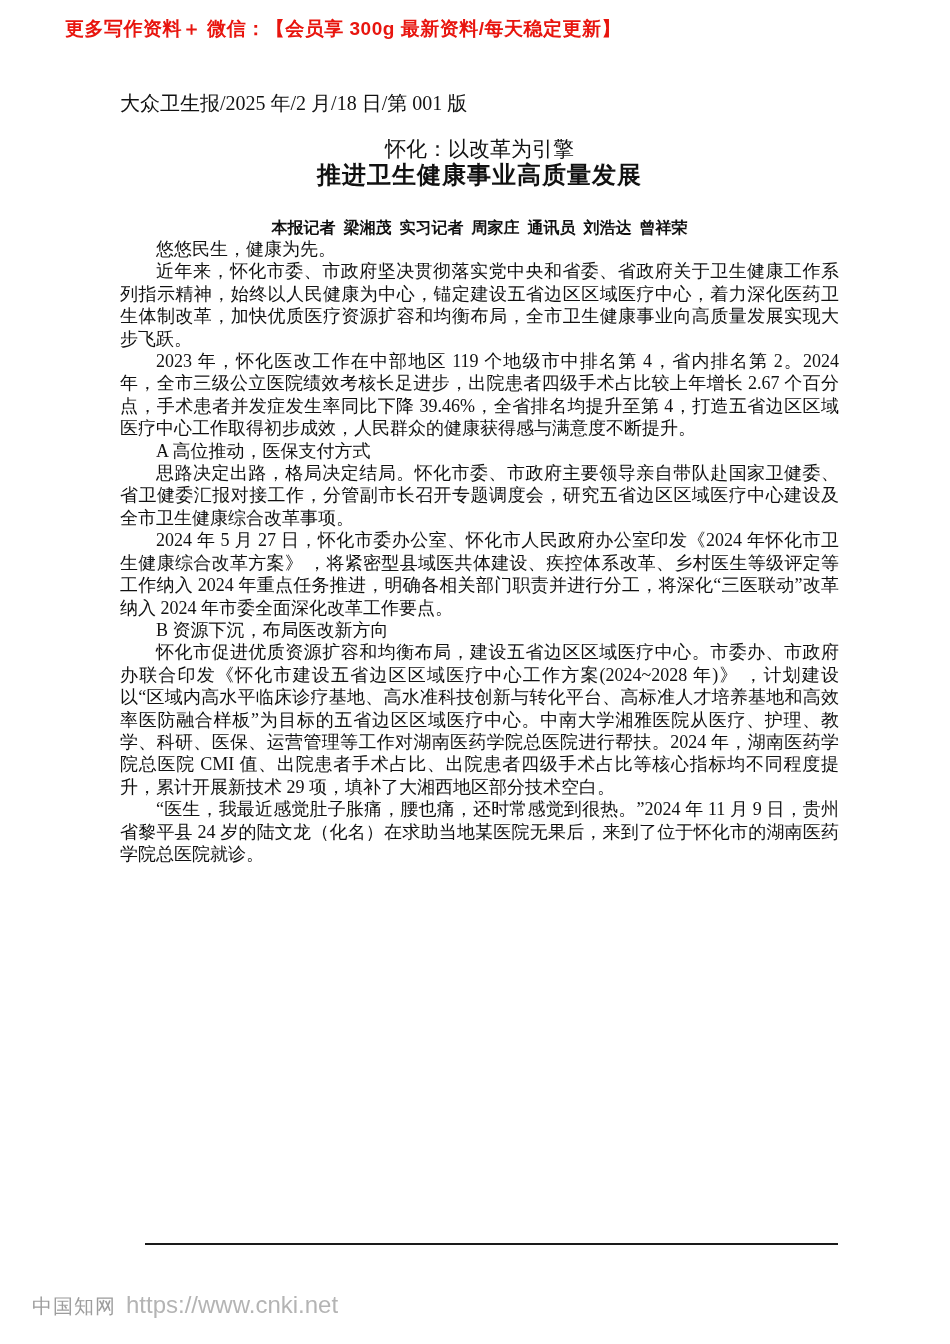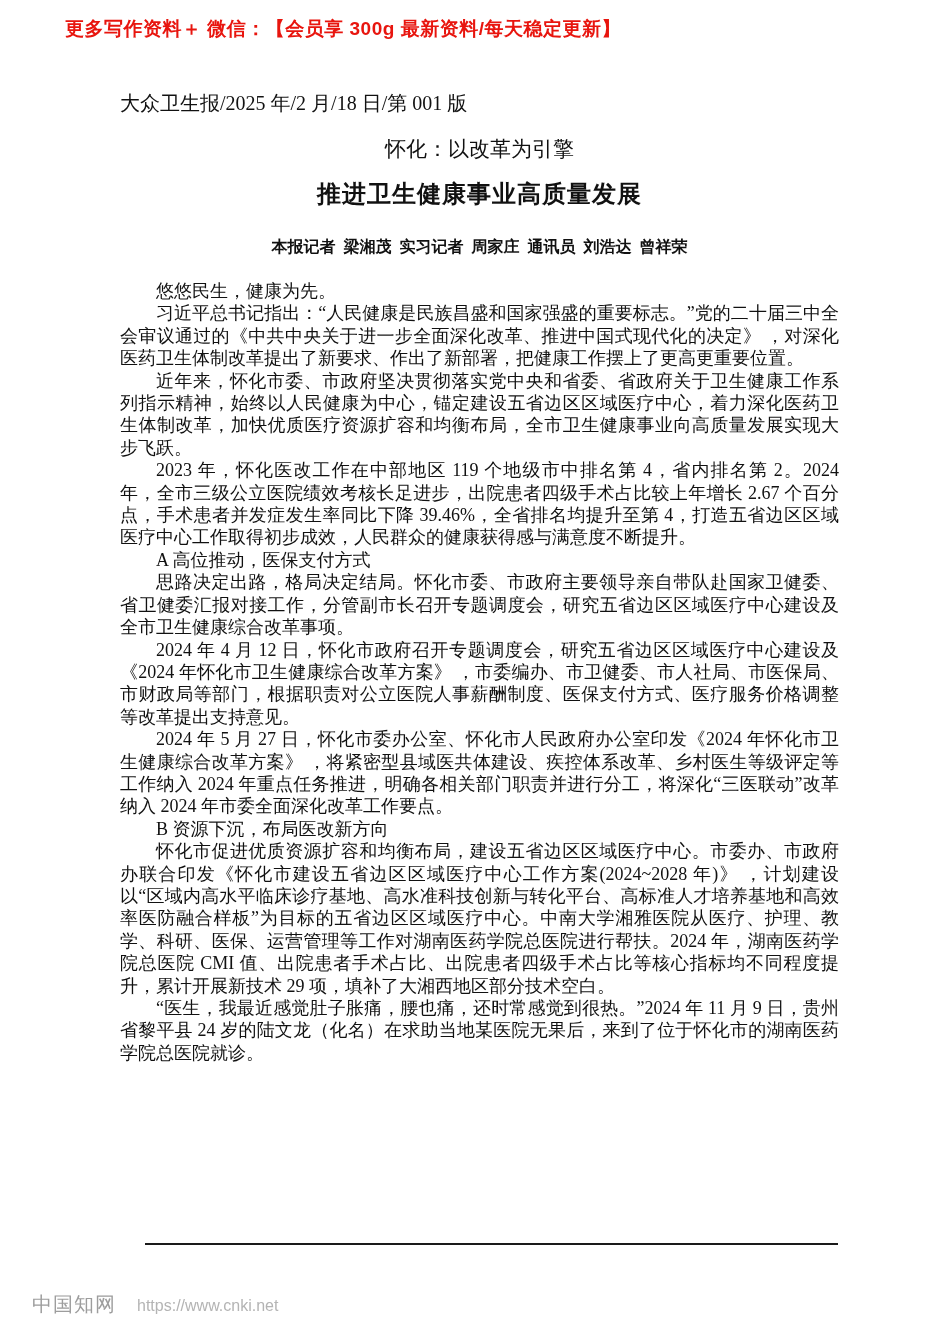--- a/index.html
+++ b/index.html
@@ -34,37 +34,35 @@
     line-height: 20px;
     white-space: nowrap;
   }
   .subtitle {
     margin-top: 26px;
     text-align: center;
     font-size: 21px;
     line-height: 21px;
   }
   .title {
-    margin-top: 19px;
     text-align: center;
     font-size: 24px;
     font-weight: bold;
     line-height: 30px;
     letter-spacing: 1px;
   }
   .byline {
     margin-top: 28px;
     text-align: center;
     font-size: 16px;
     font-weight: bold;
     line-height: 20px;
     word-spacing: 4px;
   }
   .body-text {
-    margin-top: 23px;
   }
   .body-text p {
     font-size: 18px;
     line-height: 22.4px;
     text-align: justify;
     text-indent: 2em;
     word-break: break-all;
   }
   .page-indicator {
     margin-top: 30px;
@@ -81,31 +79,31 @@
     width: 693px;
     height: 2px;
     background: #1a1a1a;
   }
   .watermark {
     position: absolute;
     left: 32px;
     top: 1291px;
     display: flex;
     align-items: baseline;
-    gap: 21px;
+    gap: 10px;
   }
   .cnki-logo {
     font-family: "Liberation Sans", "DejaVu Sans", sans-serif;
     font-size: 20px;
     letter-spacing: 1px;
     color: #9d9d9d;
   }
   .cnki-url {
     font-family: "Liberation Sans", "DejaVu Sans", sans-serif;
-    font-size: 16px;
+    font-size: 24px;
     color: #b4b4b4;
     text-decoration: none;
   }
 </style>
 </head>
 <body>
 
 <div class="page">
 
   <div class="banner" style="color: rgb(232, 21, 14);">更多写作资料＋ 微信：【会员享 300g 最新资料/每天稳定更新】</div>
@@ -116,26 +114,24 @@
 
     <div class="subtitle">怀化：以改革为引擎</div>
 
     <h1 class="title">推进卫生健康事业高质量发展</h1>
 
     <div class="byline">本报记者 梁湘茂 实习记者 周家庄 通讯员 刘浩达 曾祥荣</div>
 
     <div class="body-text">
 
     <p>悠悠民生，健康为先。</p>
-        <p>习近平总书记指出：“人民健康是民族昌盛和国家强盛的重要标志。”党的二十届三中全会审议通过的《中共中央关于进一步全面深化改革、推进中国式现代化的决定》 ，对深化医药卫生体制改革提出了新要求、作出了新部署，把健康工作摆上了更高更重要位置。</p>
         <p>近年来，怀化市委、市政府坚决贯彻落实党中央和省委、省政府关于卫生健康工作系列指示精神，始终以人民健康为中心，锚定建设五省边区区域医疗中心，着力深化医药卫生体制改革，加快优质医疗资源扩容和均衡布局，全市卫生健康事业向高质量发展实现大步飞跃。</p>
         <p>2023 年，怀化医改工作在中部地区 119 个地级市中排名第 4，省内排名第 2。2024 年，全市三级公立医院绩效考核长足进步，出院患者四级手术占比较上年增长 2.67 个百分点，手术患者并发症发生率同比下降 39.46%，全省排名均提升至第 4，打造五省边区区域医疗中心工作取得初步成效，人民群众的健康获得感与满意度不断提升。</p>
         <p>A 高位推动，医保支付方式</p>
         <p>思路决定出路，格局决定结局。怀化市委、市政府主要领导亲自带队赴国家卫健委、省卫健委汇报对接工作，分管副市长召开专题调度会，研究五省边区区域医疗中心建设及全市卫生健康综合改革事项。</p>
-        <p>2024 年 4 月 12 日，怀化市政府召开专题调度会，研究五省边区区域医疗中心建设及《2024 年怀化市卫生健康综合改革方案》 ，市委编办、市卫健委、市人社局、市医保局、市财政局等部门，根据职责对公立医院人事薪酬制度、医保支付方式、医疗服务价格调整等改革提出支持意见。</p>
         <p>2024 年 5 月 27 日，怀化市委办公室、怀化市人民政府办公室印发《2024 年怀化市卫生健康综合改革方案》 ，将紧密型县域医共体建设、疾控体系改革、乡村医生等级评定等工作纳入 2024 年重点任务推进，明确各相关部门职责并进行分工，将深化“三医联动”改革纳入 2024 年市委全面深化改革工作要点。</p>
         <p>B 资源下沉，布局医改新方向</p>
         <p>怀化市促进优质资源扩容和均衡布局，建设五省边区区域医疗中心。市委办、市政府办联合印发《怀化市建设五省边区区域医疗中心工作方案(2024~2028 年)》 ，计划建设以“区域内高水平临床诊疗基地、高水准科技创新与转化平台、高标准人才培养基地和高效率医防融合样板”为目标的五省边区区域医疗中心。中南大学湘雅医院从医疗、护理、教学、科研、医保、运营管理等工作对湖南医药学院总医院进行帮扶。2024 年，湖南医药学院总医院 CMI 值、出院患者手术占比、出院患者四级手术占比等核心指标均不同程度提升，累计开展新技术 29 项，填补了大湘西地区部分技术空白。</p>
         <p>“医生，我最近感觉肚子胀痛，腰也痛，还时常感觉到很热。”2024 年 11 月 9 日，贵州省黎平县 24 岁的陆文龙（化名）在求助当地某医院无果后，来到了位于怀化市的湖南医药学院总医院就诊。</p>
       </div>
 
 
   </div>
 
   <div class="divider"></div>

